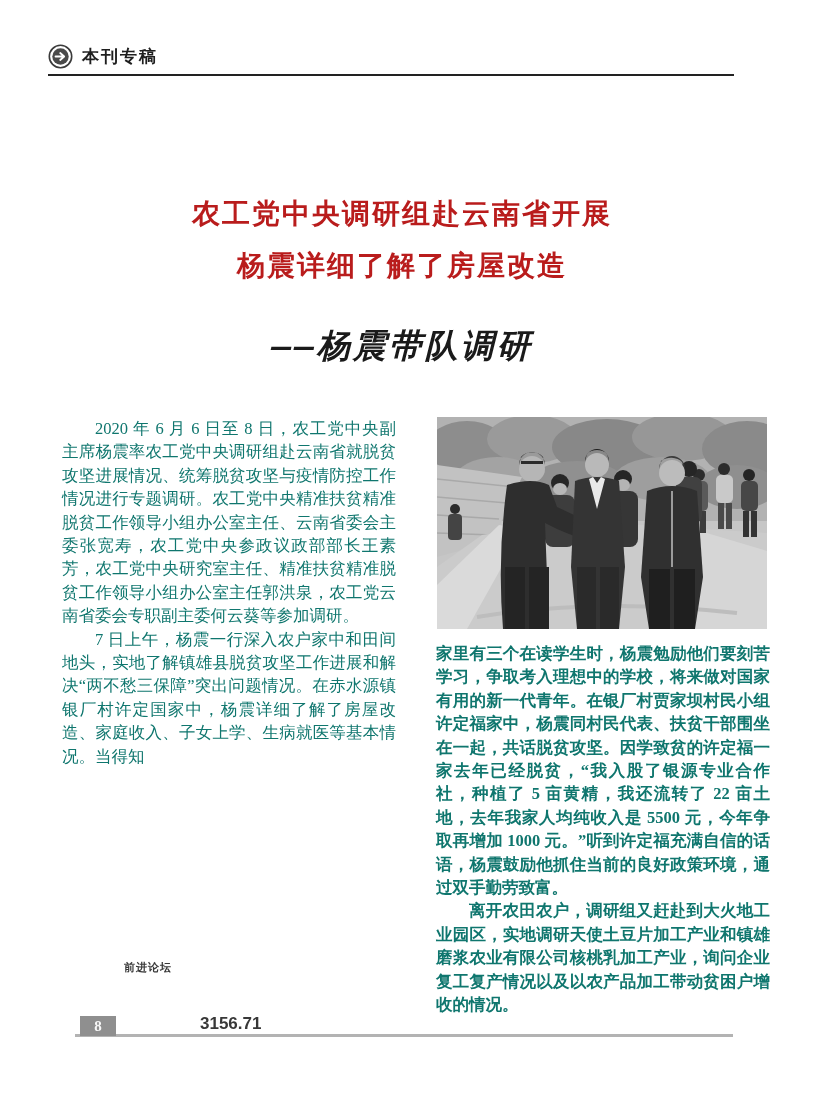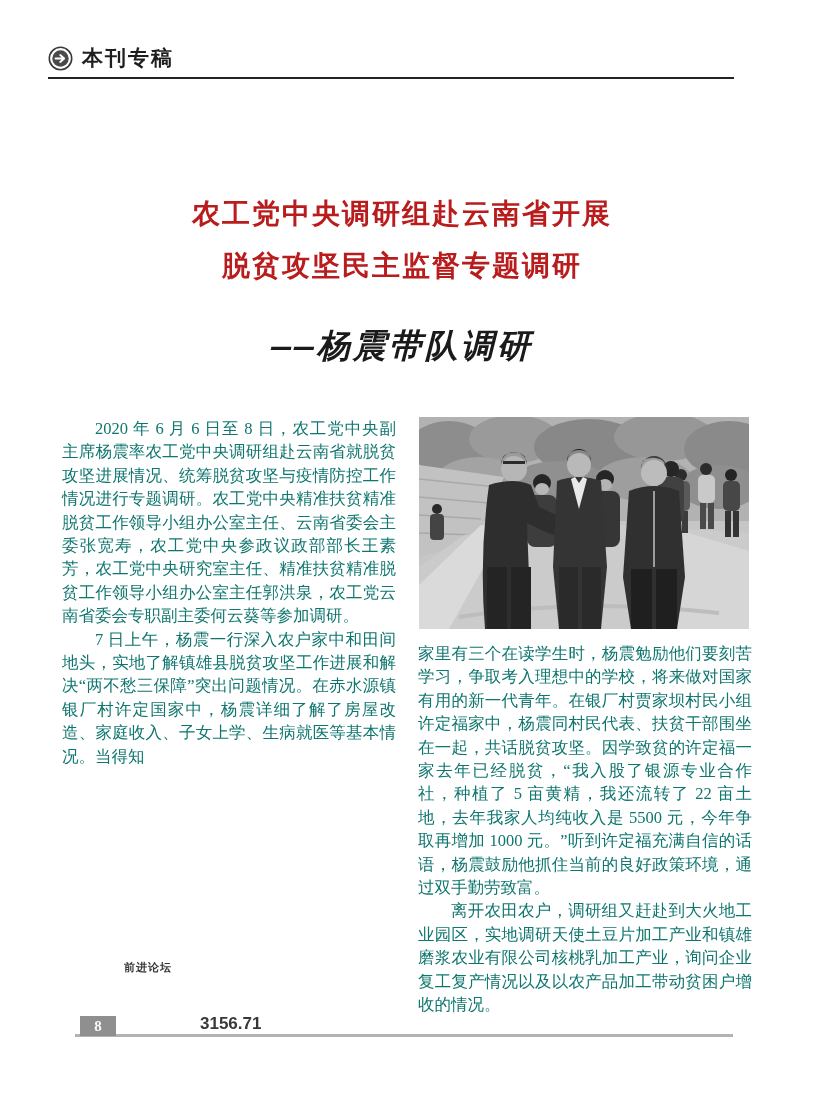--- a/index.html
+++ b/index.html
@@ -12,21 +12,21 @@
 
   
   .header {
     position:absolute; left:48px; top:44px; width:686px;
     display:flex; align-items:center; gap:9px;
     padding-bottom:5px; border-bottom:2px solid #222222;
   }
   .header-icon { width:25px; height:25px; display:block; }
   .header-label {
     font-family:"Liberation Sans","DejaVu Sans",sans-serif;
-    font-weight:bold; font-size:21px; color:#1e1e1e; letter-spacing:2px;
+    font-weight:bold; font-size:17px; color:#1e1e1e; letter-spacing:2px;
   }
 
   
   .title-block { position:absolute; left:48px; top:188px; width:708px; text-align:center; }
   .article-title {
     font-family:"Liberation Sans","DejaVu Sans",sans-serif;
     font-weight:bold; font-size:28px; line-height:52px; color:#b91c1c; letter-spacing:2px;
   }
   .article-byline {
     margin-top:32px; font-size:33px; color:#1a1a1a;
@@ -34,21 +34,21 @@
     font-family:Liberation Mono, monospace;
   }
 
   
   .col {
     position:absolute; top:417px; width:334px;
     font-size:16.5px; line-height:23.4px; color:#0f766e;
     text-align:justify;
   }
   .col-left  { left:62px; }
-  .col-right { left:418px; }
+  .col-right { left:436px;font-weight:bold; }
   .col p { text-indent:2em; }
   .col p.no-indent { text-indent:0; }
 
   
   .photo {
     width:330px; height:212px; margin:0 0 13px 1px;
     background:#c9c9c9; overflow:hidden;
   }
   .photo svg { display:block; width:100%; height:100%; }
 
@@ -84,21 +84,21 @@
       <circle cx="12.5" cy="12.5" r="11.2" fill="none" stroke="#3a3a3a" stroke-width="1.6"></circle>
       <circle cx="12.5" cy="12.5" r="8.2" fill="#4a4a4a"></circle>
       <path d="M7.5 12.5 H15.5 M12.2 9 L16.2 12.5 L12.2 16" fill="none" stroke="#ffffff" stroke-width="1.8" stroke-linecap="round" stroke-linejoin="round"></path>
     </svg>
     <span class="header-label">本刊专稿</span>
   </div>
 
   <div class="title-block">
     <div class="article-title">
       <div>农工党中央调研组赴云南省开展</div>
-      <div>脱贫攻坚民主监督专题调研</div>
+      <div>杨震详细了解了房屋改造</div>
     </div>
     <div class="article-byline">——杨震带队调研</div>
   </div>
 
   <div class="col col-left">
     <p>2020 年 6 月 6 日至 8 日，农工党中央副主席杨震率农工党中央调研组赴云南省就脱贫攻坚进展情况、统筹脱贫攻坚与疫情防控工作情况进行专题调研。农工党中央精准扶贫精准脱贫工作领导小组办公室主任、云南省委会主委张宽寿，农工党中央参政议政部部长王素芳，农工党中央研究室主任、精准扶贫精准脱贫工作领导小组办公室主任郭洪泉，农工党云南省委会专职副主委何云葵等参加调研。</p>
     <p>7 日上午，杨震一行深入农户家中和田间地头，实地了解镇雄县脱贫攻坚工作进展和解决“两不愁三保障”突出问题情况。在赤水源镇银厂村许定国家中，杨震详细了解了房屋改造、家庭收入、子女上学、生病就医等基本情况。当得知</p>
   </div>
 
   <div class="col col-right">

